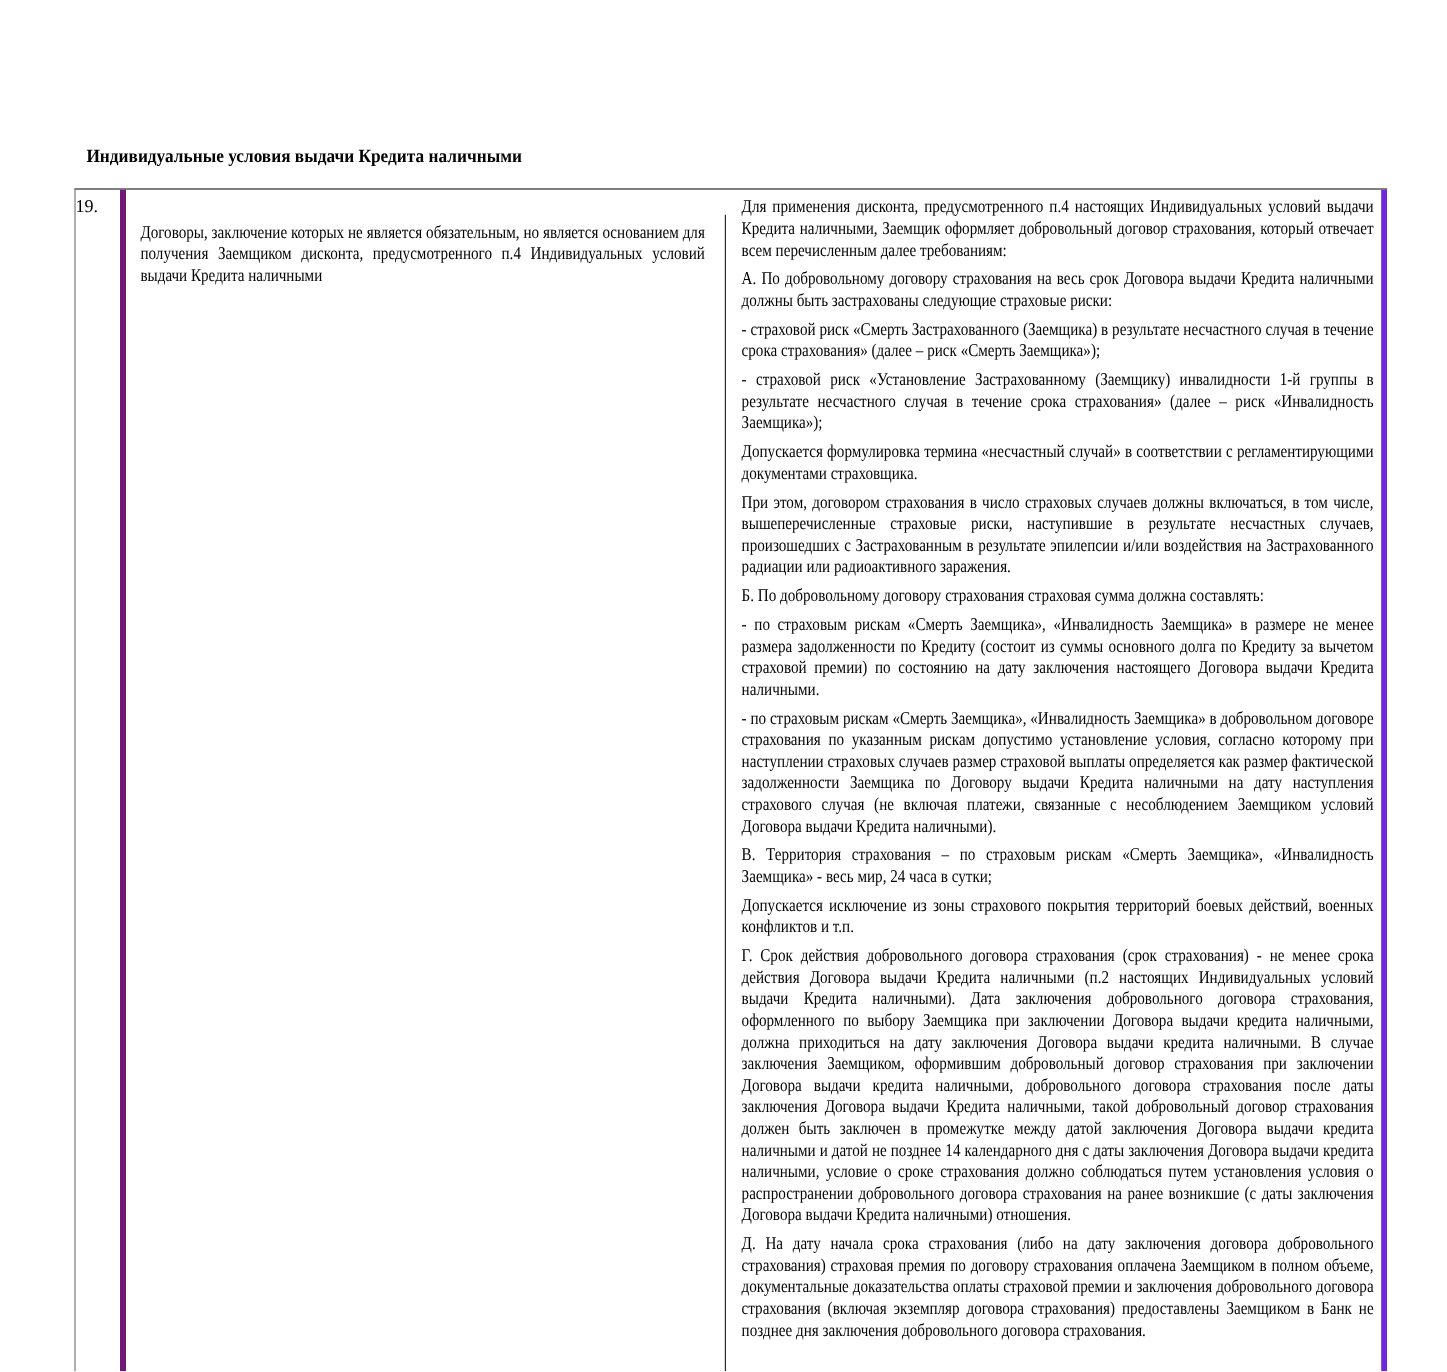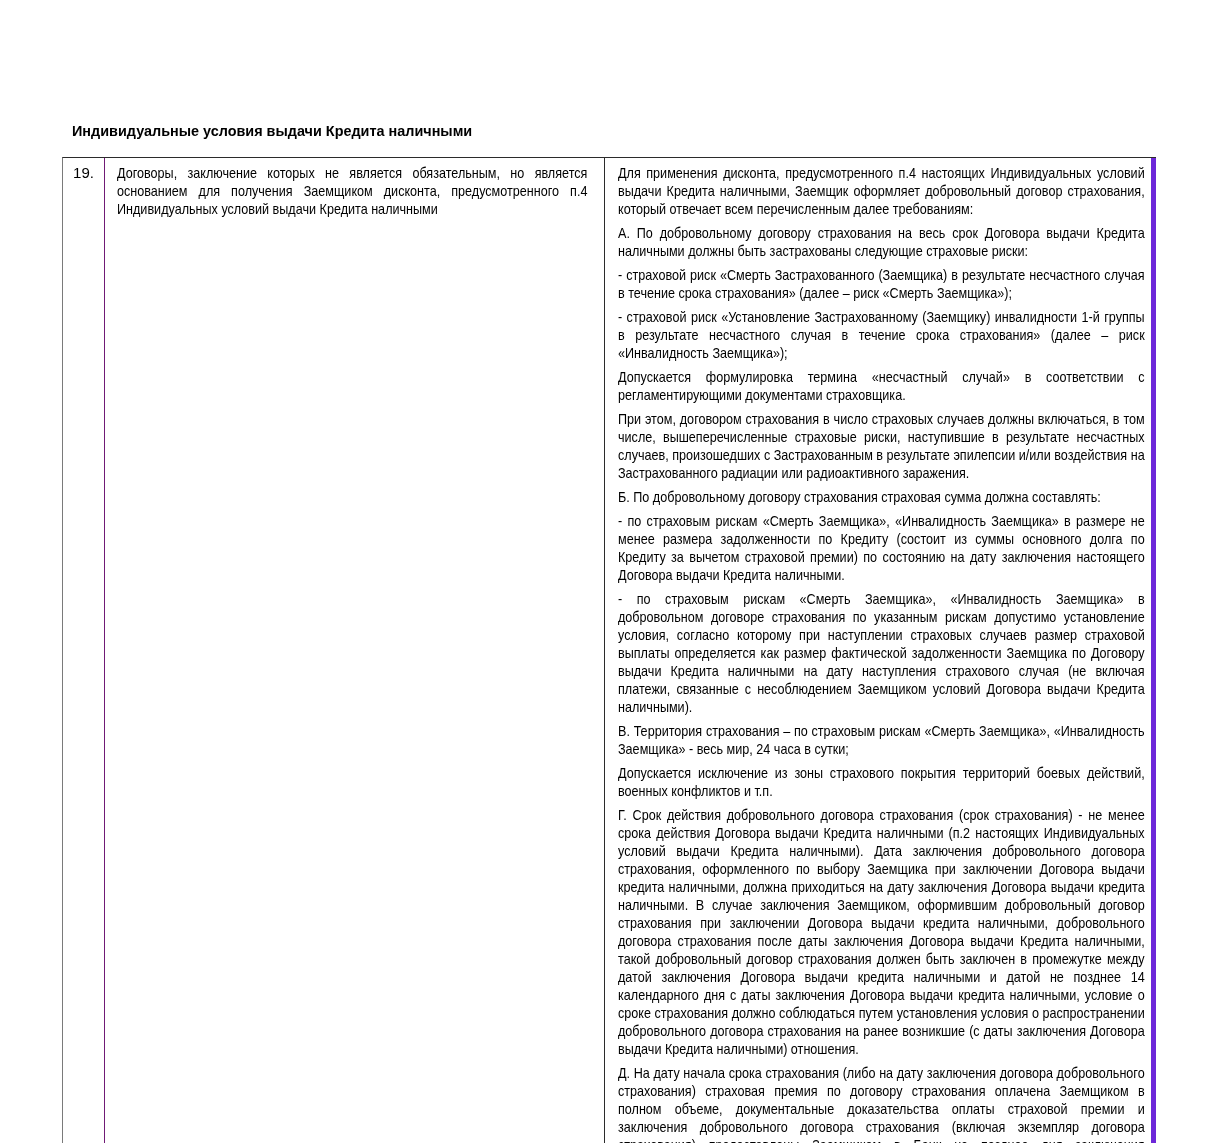--- a/index.html
+++ b/index.html
@@ -6,21 +6,21 @@
     margin: 0;
     padding: 0;
     background: #ffffff;
   }
   .page {
     position: relative;
     width: 1206px;
     height: 1143px;
     background: #ffffff;
     overflow: hidden;
-    font-family: Liberation Sans, sans-serif;
+    font-family: Liberation Serif, serif;
     color: #000000;
   }
   .doc-title {
     position: absolute;
     left: 72px;
     top: 121px;
     font-size: 15.5px;
     font-weight: bold;
     line-height: 19px;
     white-space: nowrap;
@@ -40,30 +40,31 @@
     align-items: stretch;
     overflow: hidden;
     background: #ffffff;
   }
   .cell {
     box-sizing: border-box;
     overflow: hidden;
   }
   .cell-num {
     width: 42px;
-    border-right: 1px solid #701a75;
+    border-right: 5px solid #701a75;
     padding-top: 6px;
-    text-align: center;
+    text-align: left;
     font-size: 15px;
     line-height: 18px;
   }
   .cell-topic {
     width: 500px;
     border-right: 1px solid #2b2b2b;
     padding: 6px 0 0 12px;
+    margin-top: 21px;
   }
   .cell-detail {
     flex: 1;
     border-right: 5px solid #6d28d9;
     padding: 6px 0 0 13px;
   }
   .squeeze {
     transform: scaleX(0.84);
     transform-origin: 0 0;
   }

